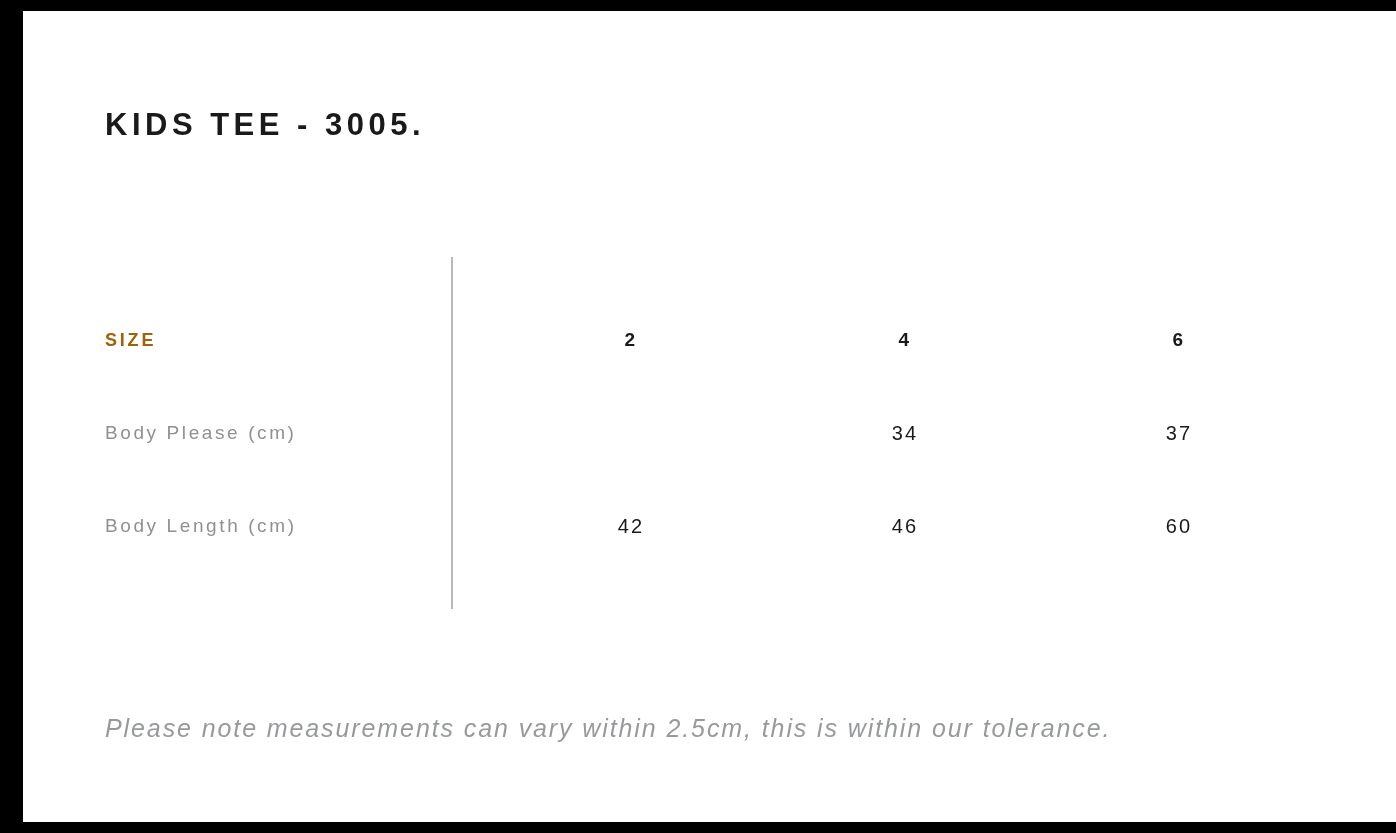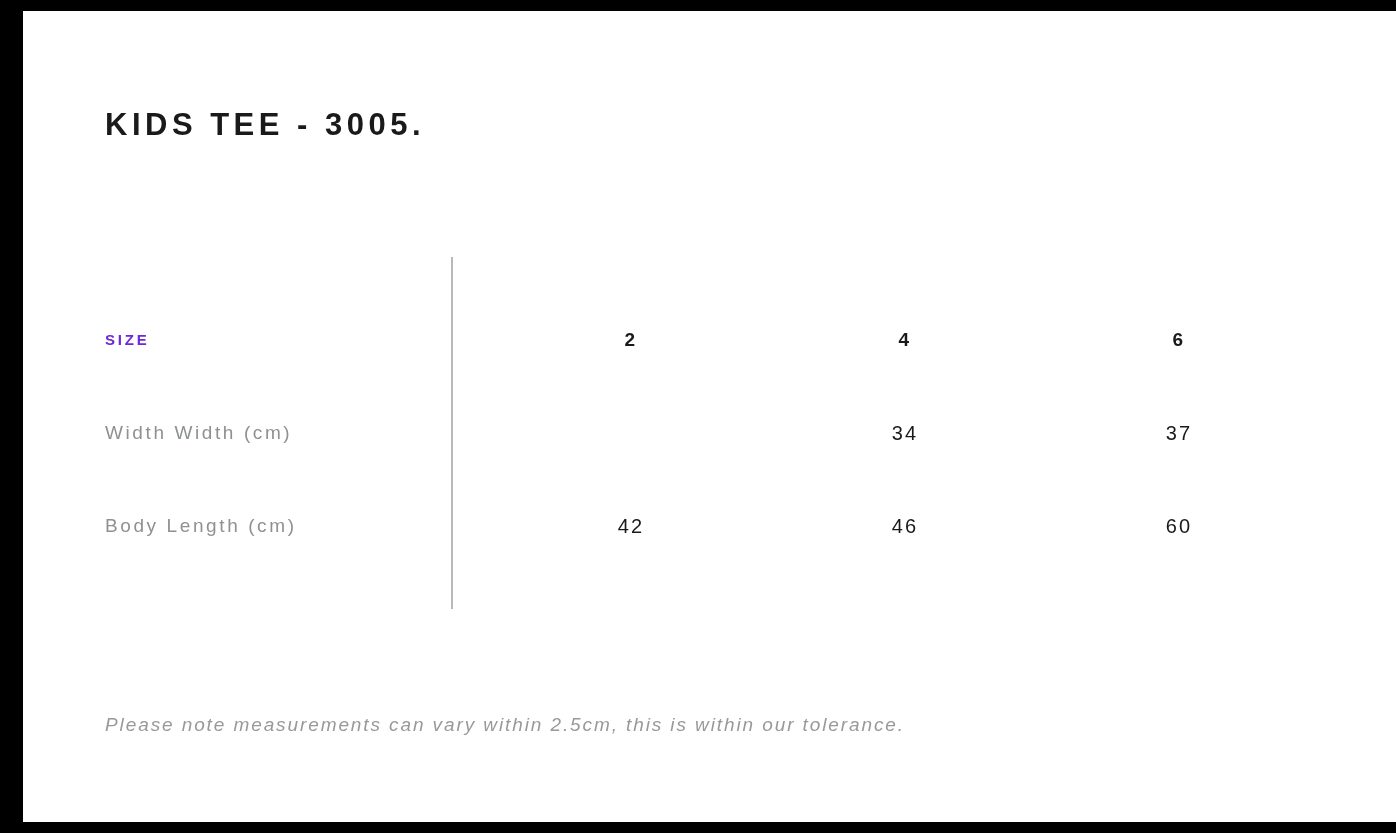--- a/index.html
+++ b/index.html
@@ -62,23 +62,23 @@
     position: absolute;
     left: 82px;
     top: 0;
     font-size: 19px;
     letter-spacing: 2.6px;
     color: #8e9193;
     white-space: nowrap;
     line-height: 40px;
   }
   .row-0 .label {
-    color: #6d28d9;
+    color: #a16207;
     font-weight: bold;
-    font-size: 15px;
+    font-size: 18px;
     letter-spacing: 2.8px;
   }
   .cell {
     position: absolute;
     top: 0;
     width: 120px;
     text-align: center;
     font-size: 20px;
     letter-spacing: 2.2px;
     color: #1a1a1a;
@@ -89,21 +89,21 @@
     font-size: 19px;
   }
   .col-0 { left: 548px; }
   .col-1 { left: 822px; }
   .col-2 { left: 1096px; }
 
   .note {
     position: absolute;
     left: 82px;
     top: 703px;
-    font-size: 19px;
+    font-size: 25px;
     font-style: italic;
     letter-spacing: 1.9px;
     color: #97999b;
     white-space: nowrap;
   }
 </style>
 </head>
 <body>
 
 <div class="page">
@@ -115,21 +115,21 @@
   <div class="table">
 
     <div class="row row-0">
       <div class="label">SIZE</div>
       <div class="cell col-0">2</div>
       <div class="cell col-1">4</div>
       <div class="cell col-2">6</div>
     </div>
 
     <div class="row row-1">
-      <div class="label">Width Width (cm)</div>
+      <div class="label">Body Please (cm)</div>
       <div class="cell col-1">34</div>
       <div class="cell col-2">37</div>
     </div>
 
     <div class="row row-2">
       <div class="label">Body Length (cm)</div>
       <div class="cell col-0">42</div>
       <div class="cell col-1">46</div>
       <div class="cell col-2">60</div>
     </div>

